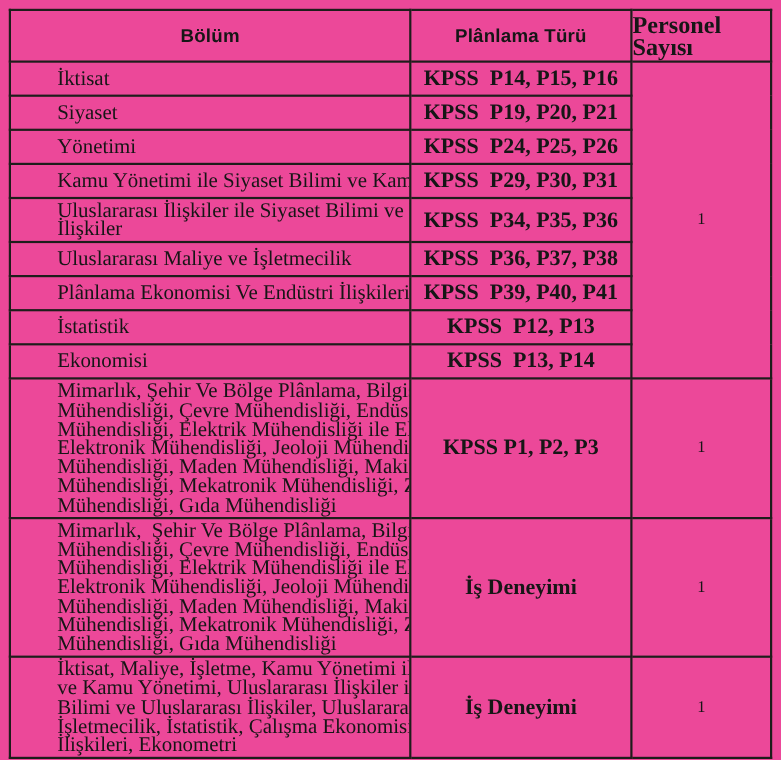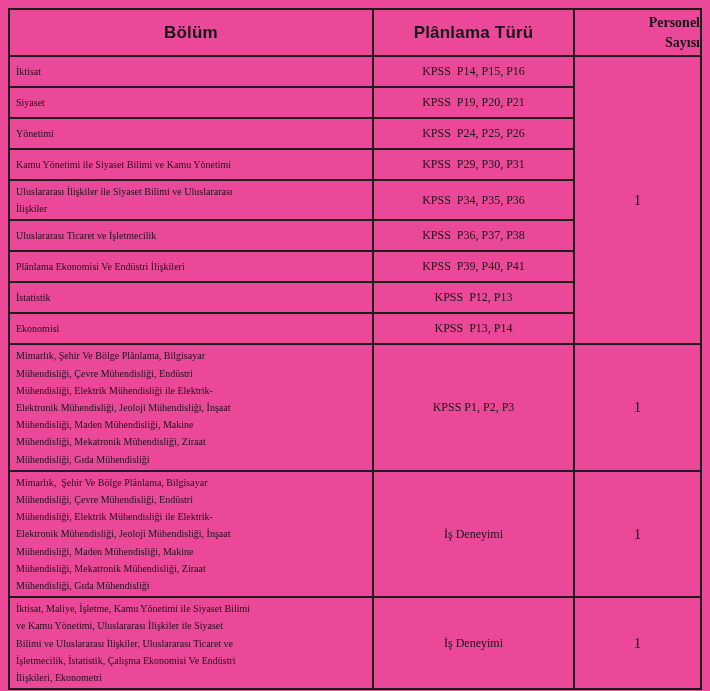--- a/index.html
+++ b/index.html
@@ -45,44 +45,46 @@
   th.th-sans {
     font-family: "Liberation Sans", sans-serif;
     font-weight: bold;
     font-size: 17px;
     text-align: center;
     letter-spacing: 0.2px;
   }
   th.th-serif {
     font-family: "Liberation Serif", serif;
     font-weight: bold;
-    font-size: 14px;
+    font-size: 22px;
     line-height: 20px;
-    text-align: right;
+    text-align: left;
     white-space: pre-line;
   }
 
   td.bolum {
     text-align: left;
   }
   td.bolum .cell-inner {
     padding: 2px 20px 2px 6px;
-    font-size: 10px;
+    font-size: 19px;
     line-height: 17.2px;
     white-space: pre;
     overflow: hidden;
+    margin-left: 36px;
   }
   td.basvuru {
     text-align: center;
   }
   td.basvuru .cell-inner {
-    font-size: 12px;
+    font-size: 20px;
     white-space: pre;
     text-align: center;
     overflow: hidden;
+    font-weight: bold;
   }
   td.personel {
     text-align: center;
     font-size: 15px;
   }
 </style>
 </head>
 <body>
 
 <div class="page">
@@ -142,21 +144,21 @@
             <div class="cell-inner">Uluslararası İlişkiler ile Siyaset Bilimi ve Uluslararası
 İlişkiler</div>
           </td>
         <td class="basvuru">
             <div class="cell-inner">KPSS  P34, P35, P36</div>
           </td>
       </tr>
 
       <tr class="h-s">
         <td class="bolum">
-            <div class="cell-inner">Uluslararası Ticaret ve İşletmecilik</div>
+            <div class="cell-inner">Uluslararası Maliye ve İşletmecilik</div>
           </td>
         <td class="basvuru">
             <div class="cell-inner">KPSS  P36, P37, P38</div>
           </td>
       </tr>
 
       <tr class="h-s">
         <td class="bolum">
             <div class="cell-inner">Plânlama Ekonomisi Ve Endüstri İlişkileri</div>
           </td>

